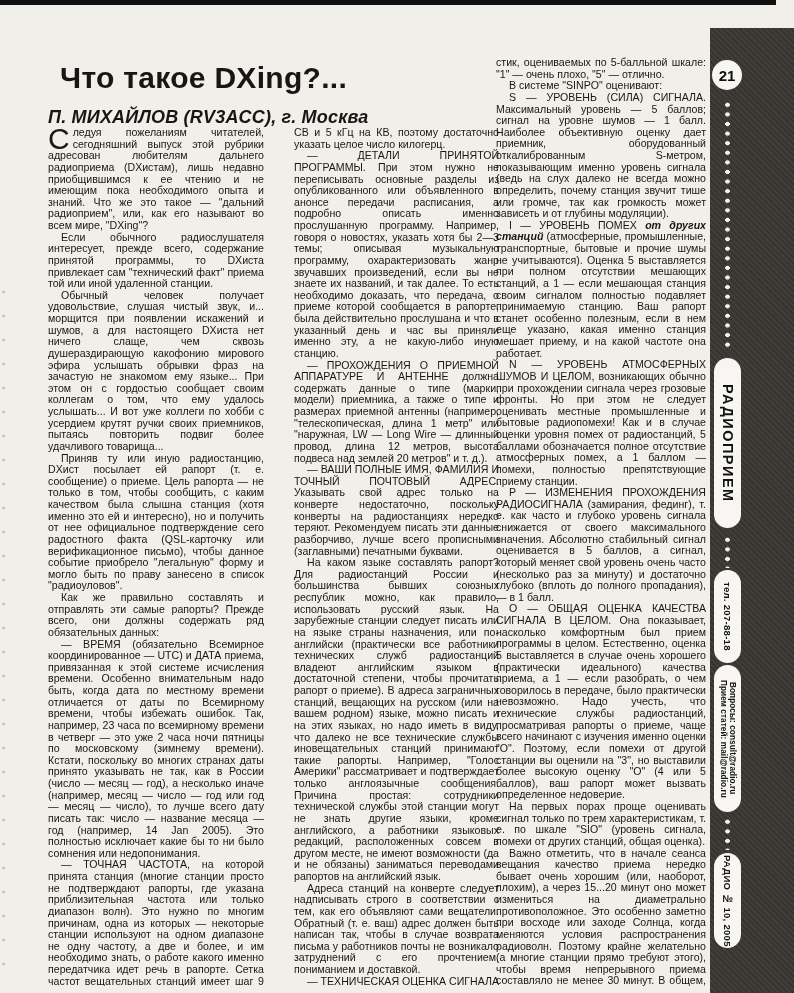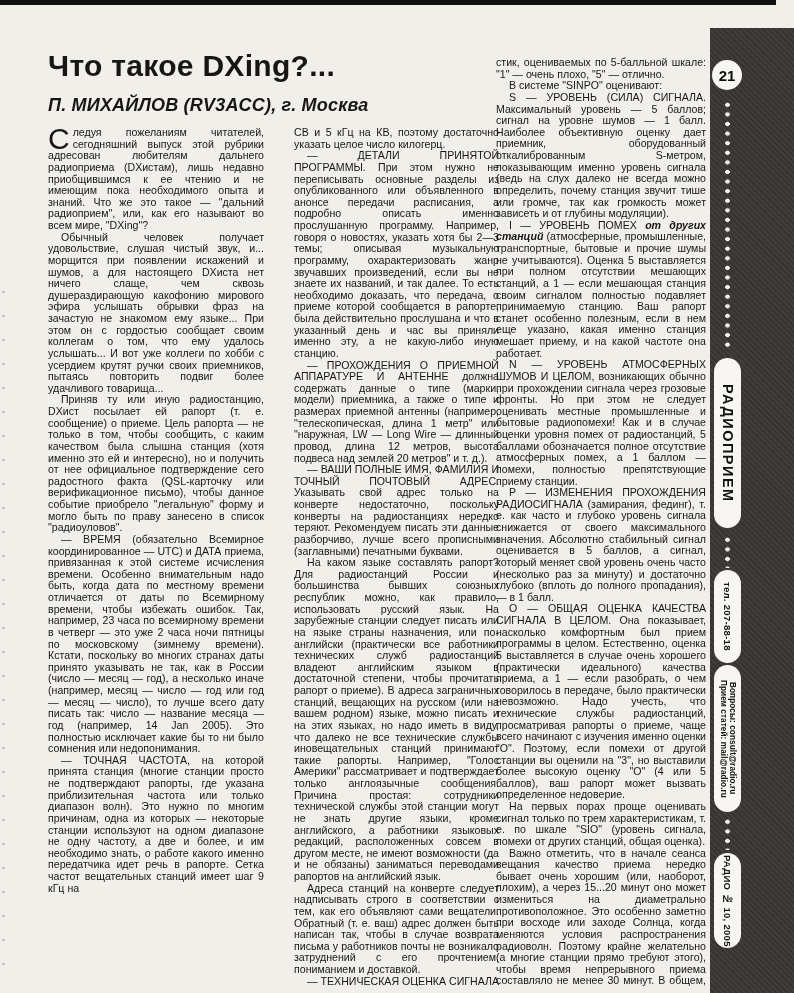--- a/index.html
+++ b/index.html
@@ -23,21 +23,21 @@
   
   .bleed {
     position: absolute; left: 0; top: 280px; width: 9px; height: 700px;
     background-image: radial-gradient(circle, rgba(45,45,45,.38) 1.2px, rgba(0,0,0,0) 1.7px);
     background-size: 7px 24px;
     opacity: .55;
   }
 
   .masthead { position: absolute; left: 48px; top: 50px; width: 445px; }
   .title {
-    margin: 0;
+    margin: 12px;
     font-size: 30px; line-height: 32px; font-weight: bold;
     letter-spacing: .3px;
   }
   .author {
     margin-top: 13px;
     font-size: 18px; font-weight: bold; font-style: italic;
     letter-spacing: .2px;
   }
 
   .col {
@@ -120,22 +120,24 @@
   <div class="topline"></div>
   <div class="bleed"></div>
 
   <header class="masthead">
     <h1 class="title">Что такое DXing?...</h1>
     <div class="author">П. МИХАЙЛОВ (RV3ACC), г. Москва</div>
   </header>
 
   <section class="col col1">
     <p class="noindent"><span class="dropcap">С</span><span>ледуя пожеланиям читателей, сегодняшний выпуск этой рубрики адресован любителям дальнего радиоприема (DXистам), лишь недавно приобщившимся к ее чтению и не имеющим пока необходимого опыта и знаний. Что же это такое — "дальний радиоприем", или, как его называют во всем мире, "DXing"?</span></p>
+    <p><span>Если обычного радиослушателя интересует, прежде всего, содержание принятой программы, то DXиста привлекает сам "технический факт" приема той или иной удаленной станции.</span></p>
     <p><span>Обычный человек получает удовольствие, слушая чистый звук, и... морщится при появлении искажений и шумов, а для настоящего DXиста нет ничего слаще, чем сквозь душераздирающую какофонию мирового эфира услышать обрывки фраз на зачастую не знакомом ему языке... При этом он с гордостью сообщает своим коллегам о том, что ему удалось услышать... И вот уже коллеги по хобби с усердием крутят ручки своих приемников, пытаясь повторить подвиг более удачливого товарища...</span></p>
     <p><span>Приняв ту или иную радиостанцию, DXист посылает ей рапорт (т. е. сообщение) о приеме. Цель рапорта — не только в том, чтобы сообщить, с каким качеством была слышна станция (хотя именно это ей и интересно), но и получить от нее официальное подтверждение сего радостного факта (QSL-карточку или верификационное письмо), чтобы данное событие приобрело "легальную" форму и могло быть по праву занесено в список "радиоуловов".</span></p>
+    <p><span>Как же правильно составлять и отправлять эти самые рапорты? Прежде всего, они должны содержать ряд обязательных данных:</span></p>
     <p><b class="lead">— ВРЕМЯ</b><span> (обязательно Всемирное координированное — UTC) и ДАТА приема, привязанная к этой системе исчисления времени. Особенно внимательным надо быть, когда дата по местному времени отличается от даты по Всемирному времени, чтобы избежать ошибок. Так, например, 23 часа по всемирному времени в четверг — это уже 2 часа ночи пятницы по московскому (зимнему времени). Кстати, поскольку во многих странах даты принято указывать не так, как в России (число — месяц — год), а несколько иначе (например, месяц — число — год или год — месяц — число), то лучше всего дату писать так: число — название месяца — год (например, 14 Jan 2005). Это полностью исключает какие бы то ни было сомнения или недопонимания.</span></p>
     <p><b class="lead">— ТОЧНАЯ ЧАСТОТА,</b><span> на которой принята станция (многие станции просто не подтверждают рапорты, где указана приблизительная частота или только диапазон волн). Это нужно по многим причинам, одна из которых — некоторые станции используют на одном диапазоне не одну частоту, а две и более, и им необходимо знать, о работе какого именно передатчика идет речь в рапорте. Сетка частот вещательных станций имеет шаг 9 кГц на</span></p>
   </section>
 
   <section class="col col2">
     <p class="noindent"><span>СВ и 5 кГц на КВ, поэтому достаточно указать целое число килогерц.</span></p>
     <p><b class="lead">— ДЕТАЛИ ПРИНЯТОЙ ПРОГРАММЫ.</b><span> При этом нужно не переписывать основные разделы из опубликованного или объявленного в анонсе передачи расписания, а подробно описать именно прослушанную программу. Например, говоря о новостях, указать хотя бы 2—3 темы; описывая музыкальную программу, охарактеризовать жанр звучавших произведений, если вы не знаете их названий, и так далее. То есть необходимо доказать, что передача, о приеме которой сообщается в рапорте, была действительно прослушана и что в указанный день и час вы приняли именно эту, а не какую-либо иную станцию.</span></p>
     <p><b class="lead">— ПРОХОЖДЕНИЯ О ПРИЕМНОЙ АППАРАТУРЕ И АНТЕННЕ</b><span> должна содержать данные о типе (марки, модели) приемника, а также о типе и размерах приемной антенны (например, "телескопическая, длина 1 метр" или "наружная, LW — Long Wire — длинный провод, длина 12 метров, высота подвеса над землей 20 метров" и т. д.).</span></p>
     <p><b class="lead">— ВАШИ ПОЛНЫЕ ИМЯ, ФАМИЛИЯ И ТОЧНЫЙ ПОЧТОВЫЙ АДРЕС.</b><span> Указывать свой адрес только на конверте недостаточно, поскольку конверты на радиостанциях нередко теряют. Рекомендуем писать эти данные разборчиво, лучше всего прописными (заглавными) печатными буквами.</span></p>
     <p><span>На каком языке составлять рапорт? Для радиостанций России и большинства бывших союзных республик можно, как правило, использовать русский язык. На зарубежные станции следует писать или на языке страны назначения, или по-английски (практически все работники технических служб радиостанций владеют английским языком в достаточной степени, чтобы прочитать рапорт о приеме). В адреса заграничных станций, вещающих на русском (или на вашем родном) языке, можно писать и на этих языках, но надо иметь в виду, что далеко не все технические службы иновещательных станций принимают такие рапорты. Например, "Голос Америки" рассматривает и подтверждает только англоязычные сообщения. Причина простая: сотрудники технической службы этой станции могут не знать другие языки, кроме английского, а работники языковых редакций, расположенных совсем в другом месте, не имеют возможности (да и не обязаны) заниматься переводами рапортов на английский язык.</span></p>

